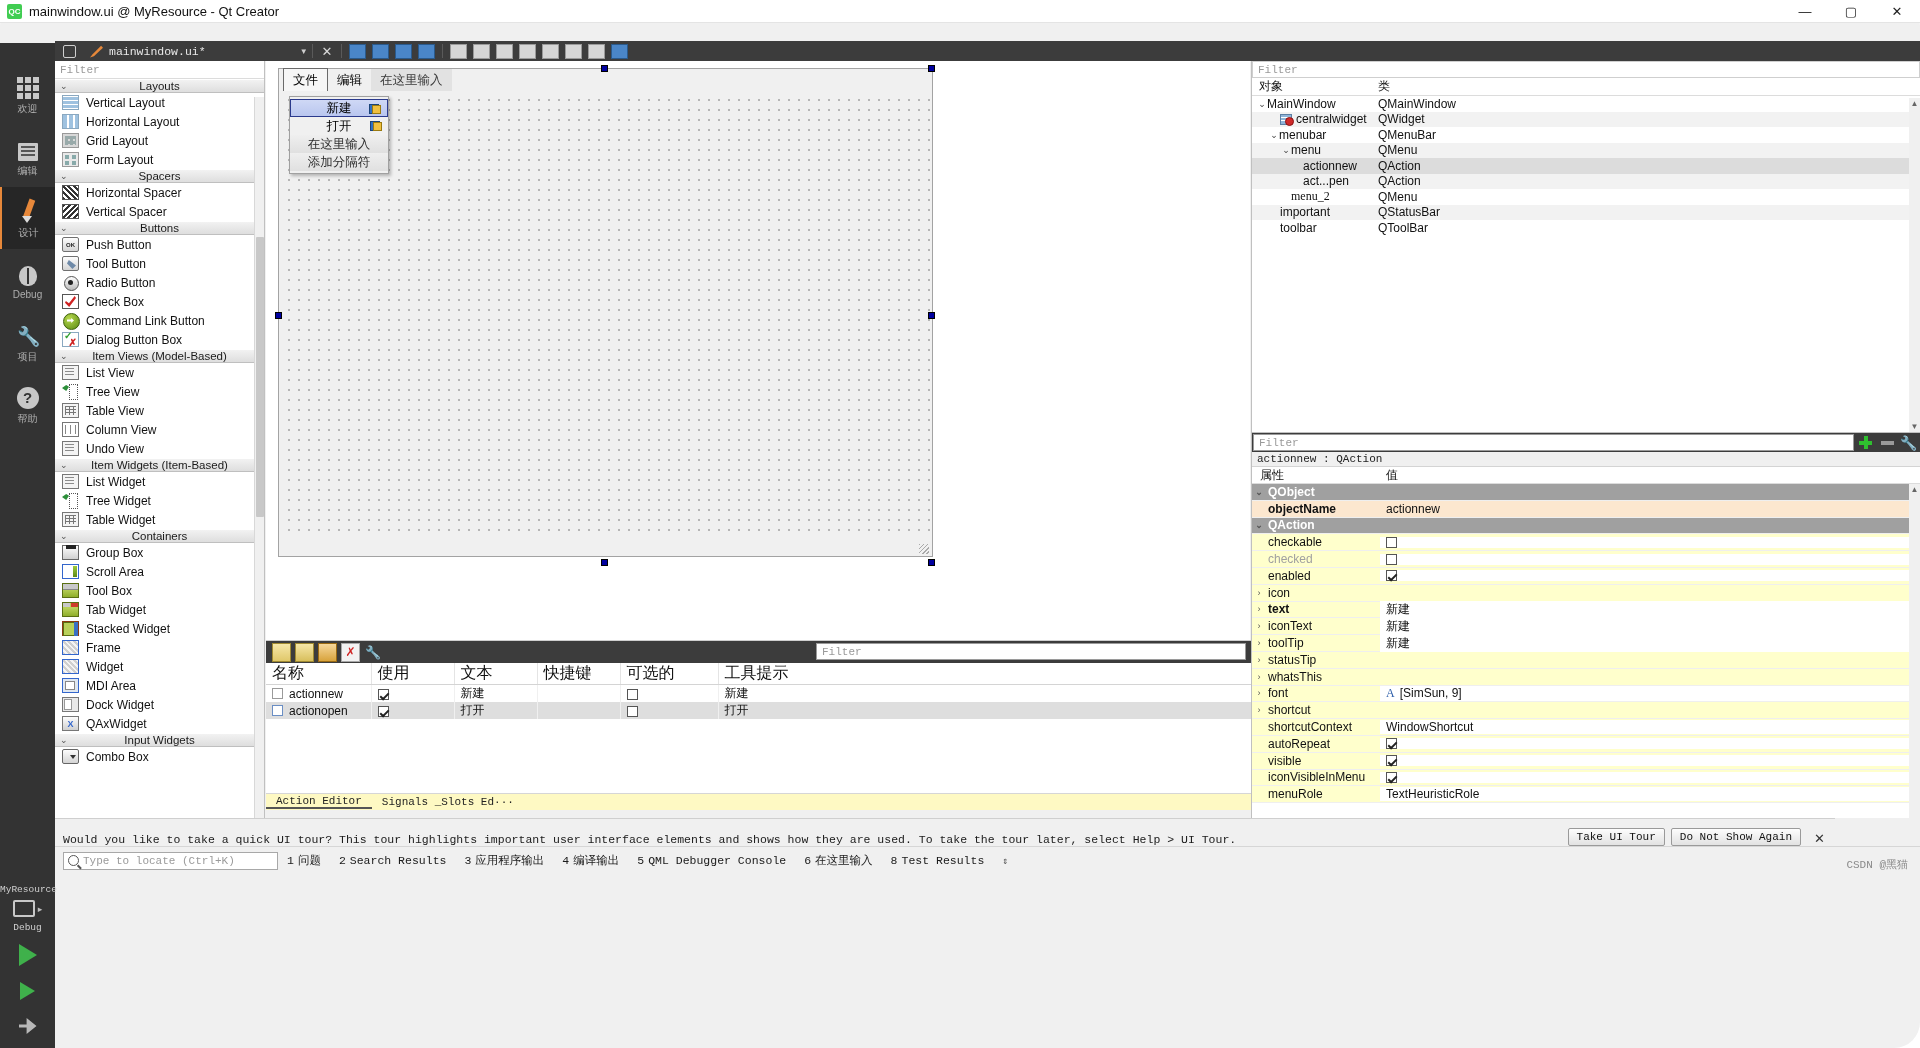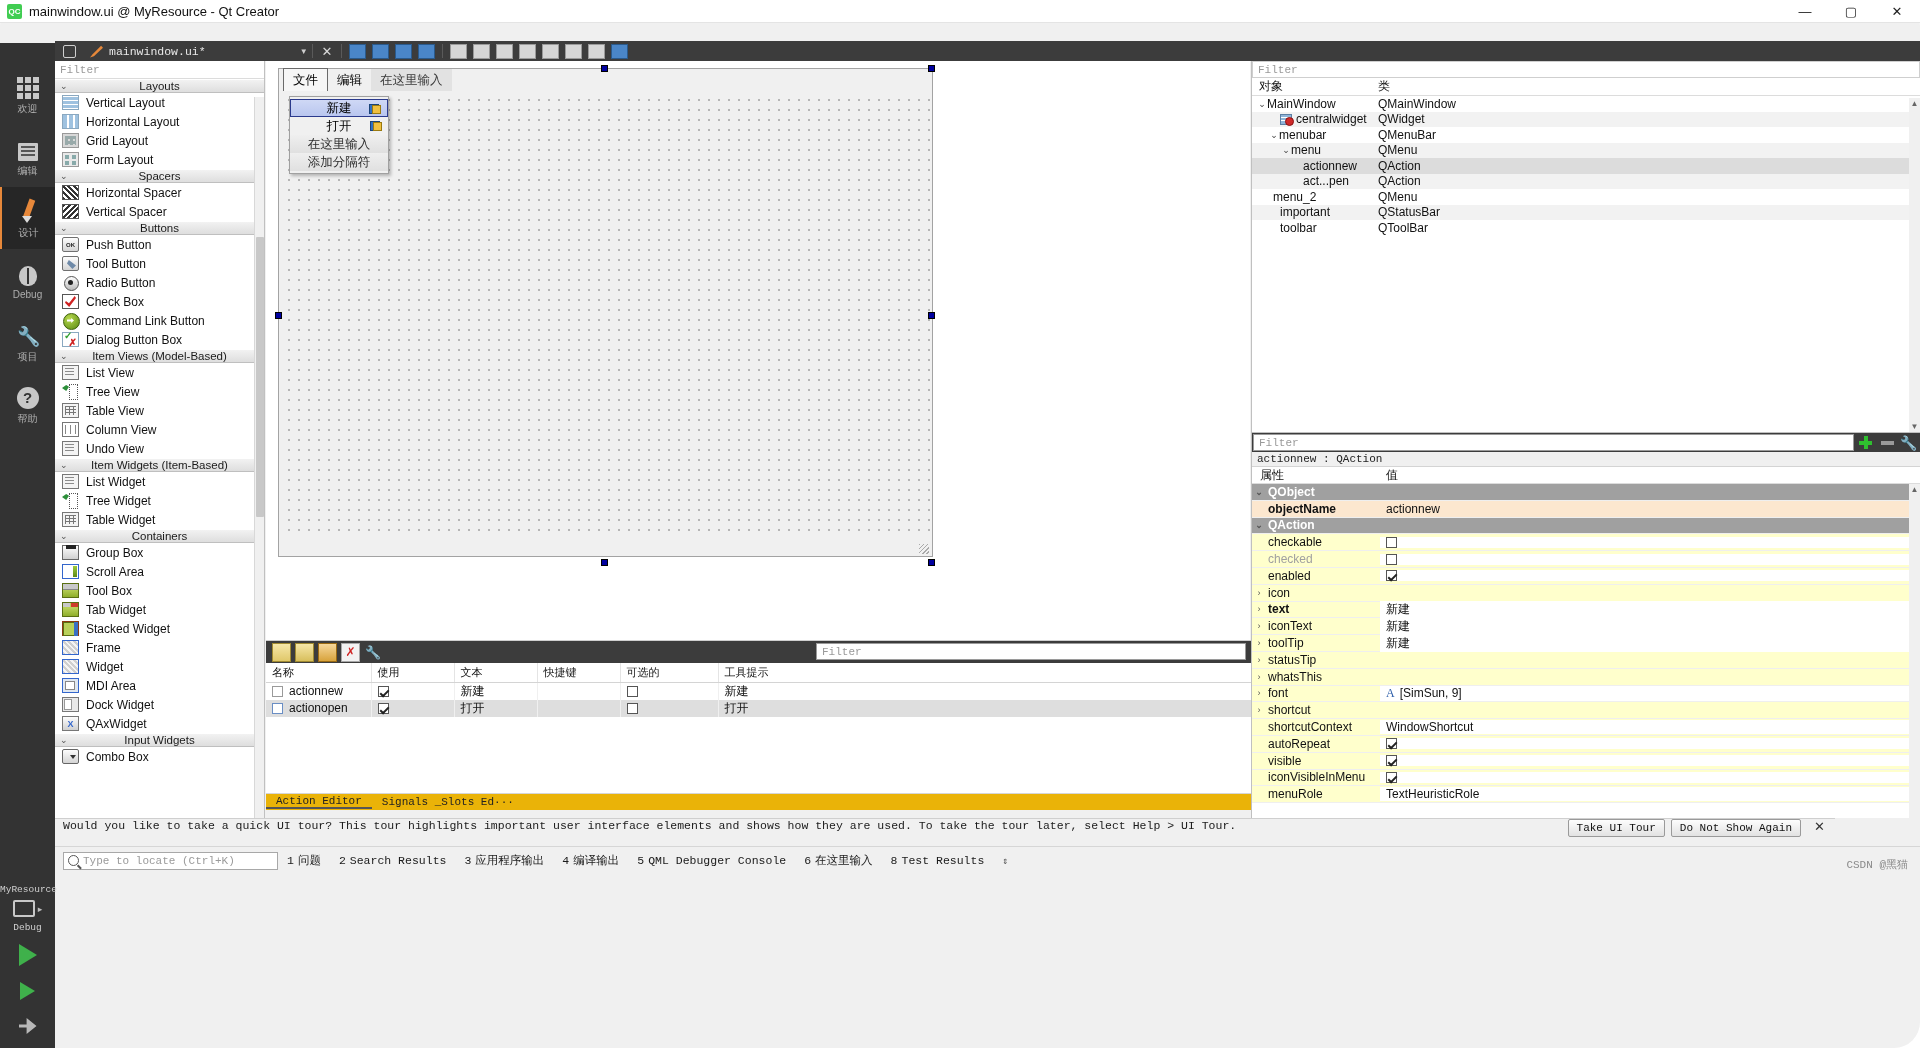--- a/index.html
+++ b/index.html
@@ -242,38 +242,38 @@
     background:#ffffff; border-top:1px solid #cfcfcf;
   }
   .ae-toolbar { height:22px; background:#3c3c3c; display:flex; align-items:center; padding-left:6px; }
   .ae-tbtn { width:19px;height:19px; margin-right:4px; position:relative; }
   .ae-filter { position:absolute; left:550px; top:2px; width:430px; height:17px; background:#ffffff;
      border:1px solid #9a9a9a; display:flex; align-items:center; padding-left:5px;
      font-family:"Liberation Mono", monospace; font-size:11px; color:#9a9a9a; }
   .ae-table { width:100%; border-collapse:collapse; table-layout:fixed; }
   .ae-table th {
     height:19px; background:#ffffff; border-bottom:1px solid #d4d4d4; border-right:1px solid #e4e4e4;
-    font-weight:normal; font-size:11px; text-align:left; padding-left:6px; color:#111;
+    font-weight:normal; font-size:16px; text-align:left; padding-left:6px; color:#111;
   }
   .ae-table td {
     height:17px; font-size:12px; padding-left:6px; color:#111;
     border-right:1px solid #f0f0f0;
   }
   .ae-table tr.alt td { background:#dedede; }
   .cbx { display:inline-block; width:11px;height:11px;border:1px solid #555;background:#fff;
      position:relative; vertical-align:-2px; }
   .cbx.on::after{content:"";position:absolute;left:1px;top:3px;width:7px;height:3px;
      border-left:2px solid #222;border-bottom:2px solid #222;transform:rotate(-45deg);}
   .namecell { display:flex; align-items:center; gap:6px; }
   .namebox { width:11px;height:11px;border:1px solid #9a9a9a;background:#fff; flex:none;}
   .namebox.blue { border-color:#6a8ec4; }
 
   
   .ae-tabs { position:absolute; left:0; bottom:0; width:100%; height:17px;
-     background:#eab308; border-top:1px solid #d6d6d6; display:flex; align-items:center; }
+     background:#fef9c3; border-top:1px solid #d6d6d6; display:flex; align-items:center; }
   .ae-tab { font-family:"Liberation Mono", monospace; font-size:11px; color:#222; padding:0 10px; }
   .ae-tab.active { border-bottom:2px solid #555; }
 
   
   .objinsp {
     position:absolute; left:1251px; top:61px; width:669px; height:371px;
     background:#ffffff; border-left:1px solid #c0c0c0;
   }
   .oi-filter { height:17px; background:#ffffff; border:1px solid #cfcfcf;
      display:flex; align-items:center; padding-left:5px;
@@ -333,21 +333,21 @@
   .pe-row .expander { width:14px; text-align:center; font-size:9px; color:#555; flex:none; }
   .pe-row .pname { padding-left:2px; }
   .pe-row.disabled .pname { color:#a0a0a0; }
   .pe-row.bold .pname { font-weight:bold; }
   .pe-scroll { position:absolute; right:0; top:51px; width:11px; bottom:0; background:#f0f0f0; }
   .fonticon { font-family:"Liberation Serif", serif; color:#2a5ca8; margin-right:5px; }
 
   
   .tourbar {
     position:absolute; left:55px; top:818px; width:1780px; height:28px;
-    background:#f0f0f0; border-top:1px solid #cfcfcf; display:flex; align-items:flex-start;
+    background:#f0f0f0; border-top:1px solid #cfcfcf; display:flex; align-items:flex-end;
     padding-left:8px;
   }
   .tourtext { font-family:"Liberation Mono", monospace; font-size:11.5px; color:#1a1a1a; }
   .tourbtns { position:absolute; right:34px; display:flex; gap:6px; align-items:center; }
   .tourbtn { background:linear-gradient(#fdfdfd,#e2e2e2); border:1px solid #9a9a9a; border-radius:2px;
      font-family:"Liberation Mono", monospace; font-size:11px; padding:2px 8px; color:#111; }
   .tourclose { position:absolute; right:10px; font-size:13px; color:#333; }
 
   
   .statusbar {
@@ -820,21 +820,21 @@
     </div>
 
     <div class="oi-row shade">
       <div class="c1" style="padding-left:51px;">
         <span>act...pen</span>
       </div>
       <div class="c2">QAction</div>
     </div>
 
     <div class="oi-row">
-      <div class="c1" style="padding-left:21px;">
+      <div class="c1" style="padding-left:39px;font-family:Liberation Serif, serif;">
         <span>menu_2</span>
       </div>
       <div class="c2">QMenu</div>
     </div>
 
     <div class="oi-row shade">
       <div class="c1" style="padding-left:28px;">
         <span>important</span>
       </div>
       <div class="c2">QStatusBar</div>

